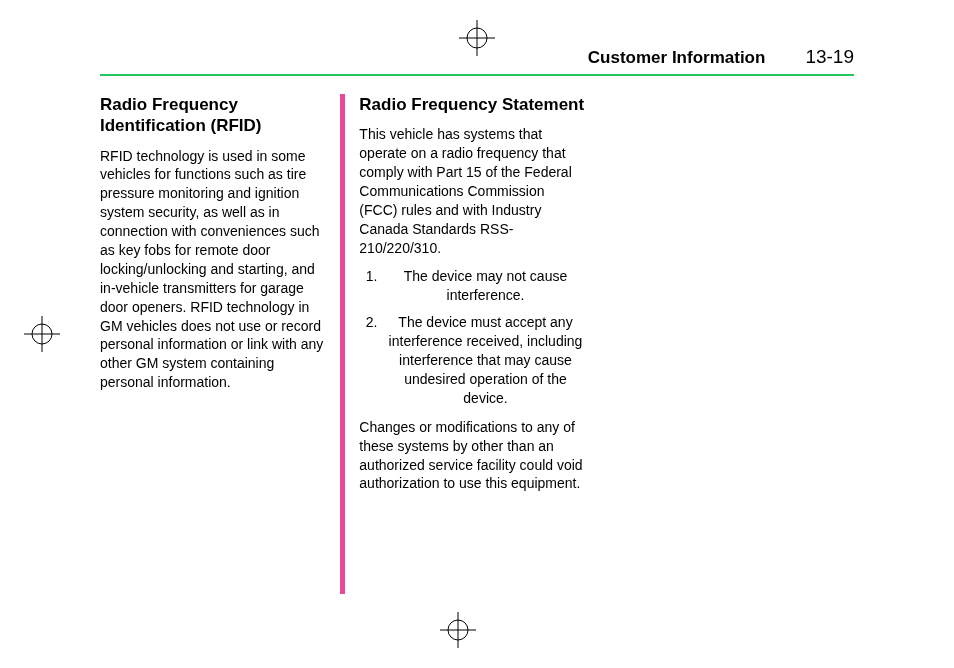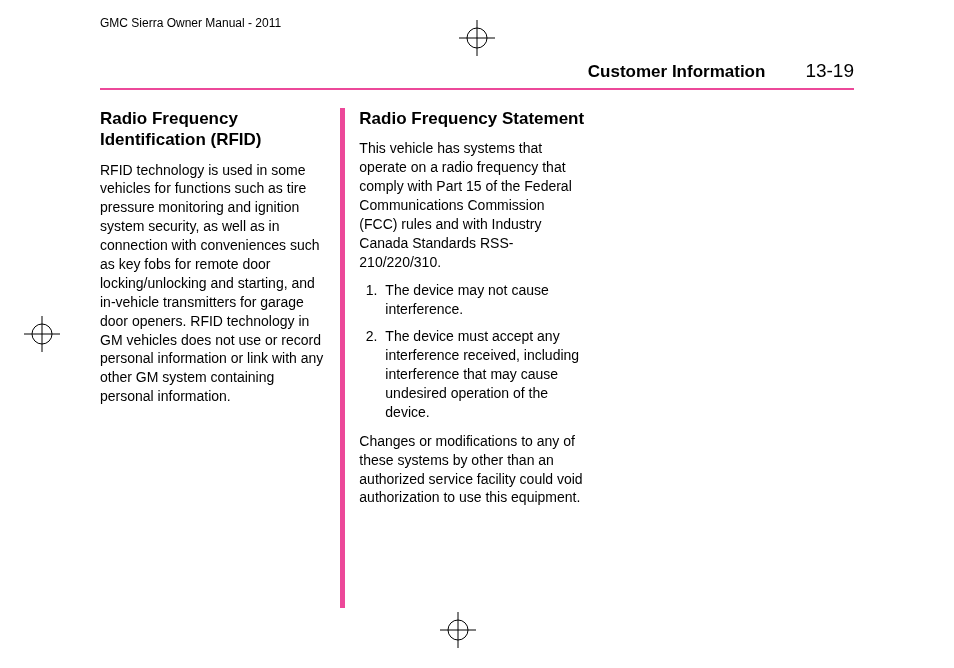--- a/index.html
+++ b/index.html
@@ -51,21 +51,21 @@
     .reg-mark svg {
       display: block;
     }
     .page-content {
       padding: 30px 100px 0 100px;
     }
     .top-rule-row {
       display: flex;
       justify-content: flex-end;
       align-items: baseline;
-      border-bottom: 2px solid #ec4899;
+      border-bottom: 2px solid #22c55e;
       padding-bottom: 6px;
       margin-bottom: 18px;
     }
     .section-name {
       font-weight: bold;
       font-size: 17px;
       margin-right: 40px;
     }
     .page-number {
       font-weight: normal;
@@ -97,34 +97,34 @@
     .col p {
       font-size: 14px;
       line-height: 1.35;
       margin-bottom: 10px;
     }
     .col ol {
       font-size: 14px;
       line-height: 1.35;
       padding-left: 22px;
       margin-bottom: 10px;
+      text-align: center;
     }
     .col ol li {
       margin-bottom: 8px;
       padding-left: 4px;
     }
     .col2-wrap {
       min-height: 500px;
     }
   </style>
 </head>
 <body>
 
 <div class="print-header">
-  <div class="print-header-left">GMC Sierra Owner Manual - 2011</div>
 </div>
 
 <div class="reg-mark reg-mark-top">
   <svg width="36" height="36" viewBox="0 0 36 36">
     <circle cx="18" cy="18" r="10" fill="none" stroke="#000" stroke-width="1"></circle>
     <line x1="18" y1="0" x2="18" y2="36" stroke="#000" stroke-width="1"></line>
     <line x1="0" y1="18" x2="36" y2="18" stroke="#000" stroke-width="1"></line>
   </svg>
 </div>
 

